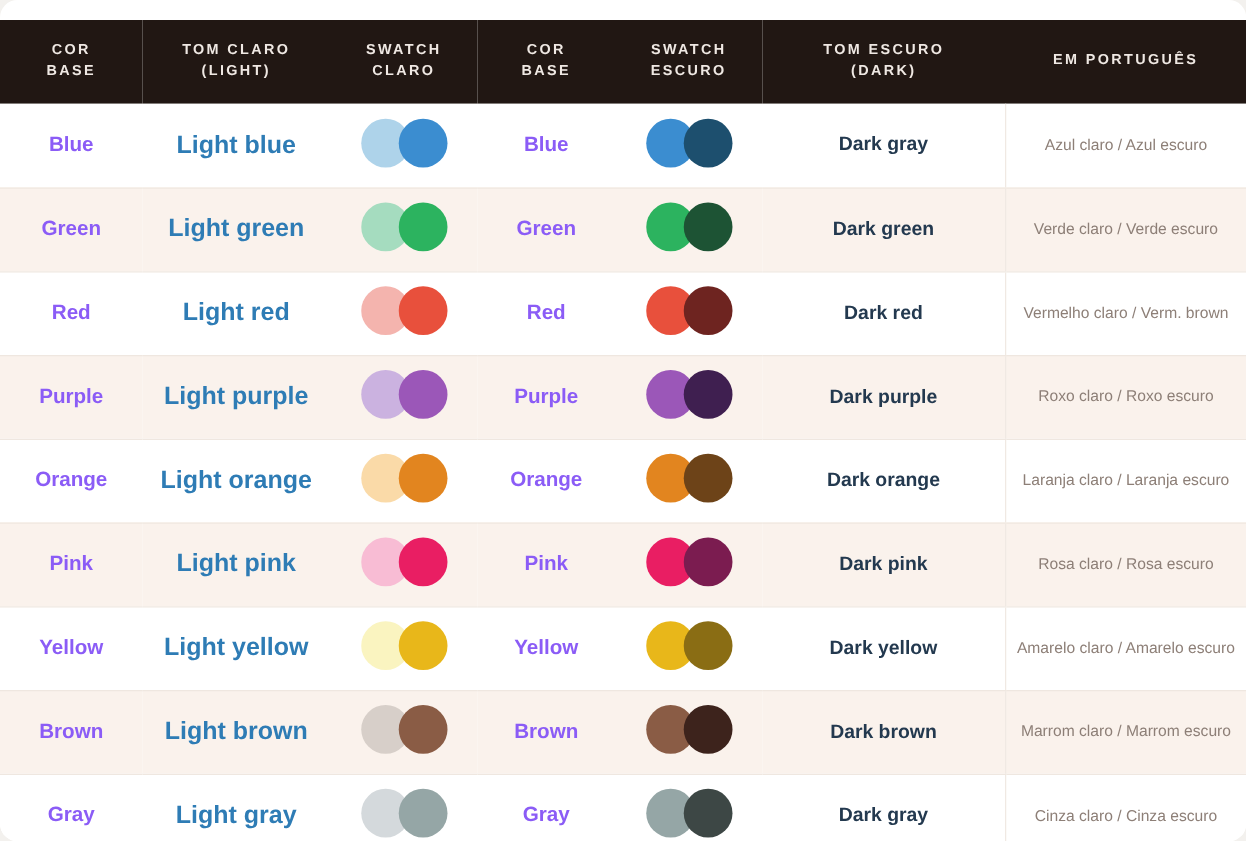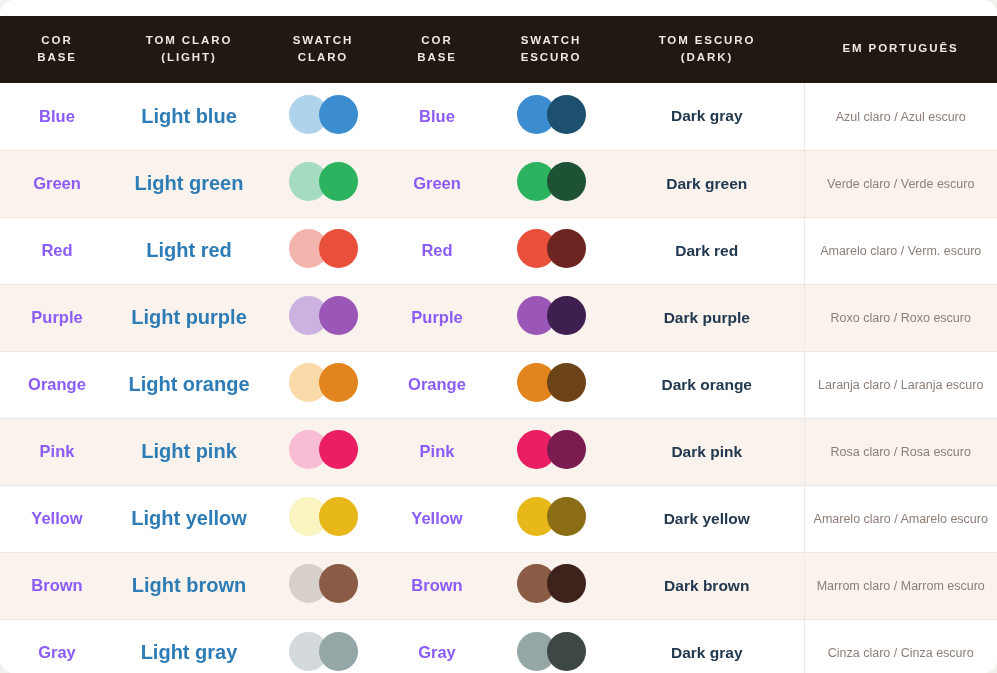--- a/index.html
+++ b/index.html
@@ -170,21 +170,21 @@
           <td class="col-swl"><span class="swatch-pair">
               <span class="dot" style="background: rgb(244, 180, 174);"></span>
               <span class="dot second" style="background: rgb(232, 80, 60);"></span>
             </span></td>
           <td class="col-base2"><span class="cell-base">Red</span></td>
           <td class="col-swd"><span class="swatch-pair">
               <span class="dot" style="background: rgb(232, 80, 60);"></span>
               <span class="dot second" style="background: rgb(110, 36, 32);"></span>
             </span></td>
           <td class="col-dark"><span class="cell-dark-name">Dark red</span></td>
-          <td class="col-pt"><span class="cell-pt">Amarelo claro / Verm. escuro</span></td>
+          <td class="col-pt"><span class="cell-pt">Vermelho claro / Verm. brown</span></td>
         </tr>
         <tr class="even">
           <td class="col-base"><span class="cell-base">Purple</span></td>
           <td class="col-light"><span class="cell-light-name">Light purple</span></td>
           <td class="col-swl"><span class="swatch-pair">
               <span class="dot" style="background: rgb(203, 178, 224);"></span>
               <span class="dot second" style="background: rgb(155, 87, 184);"></span>
             </span></td>
           <td class="col-base2"><span class="cell-base">Purple</span></td>
           <td class="col-swd"><span class="swatch-pair">

